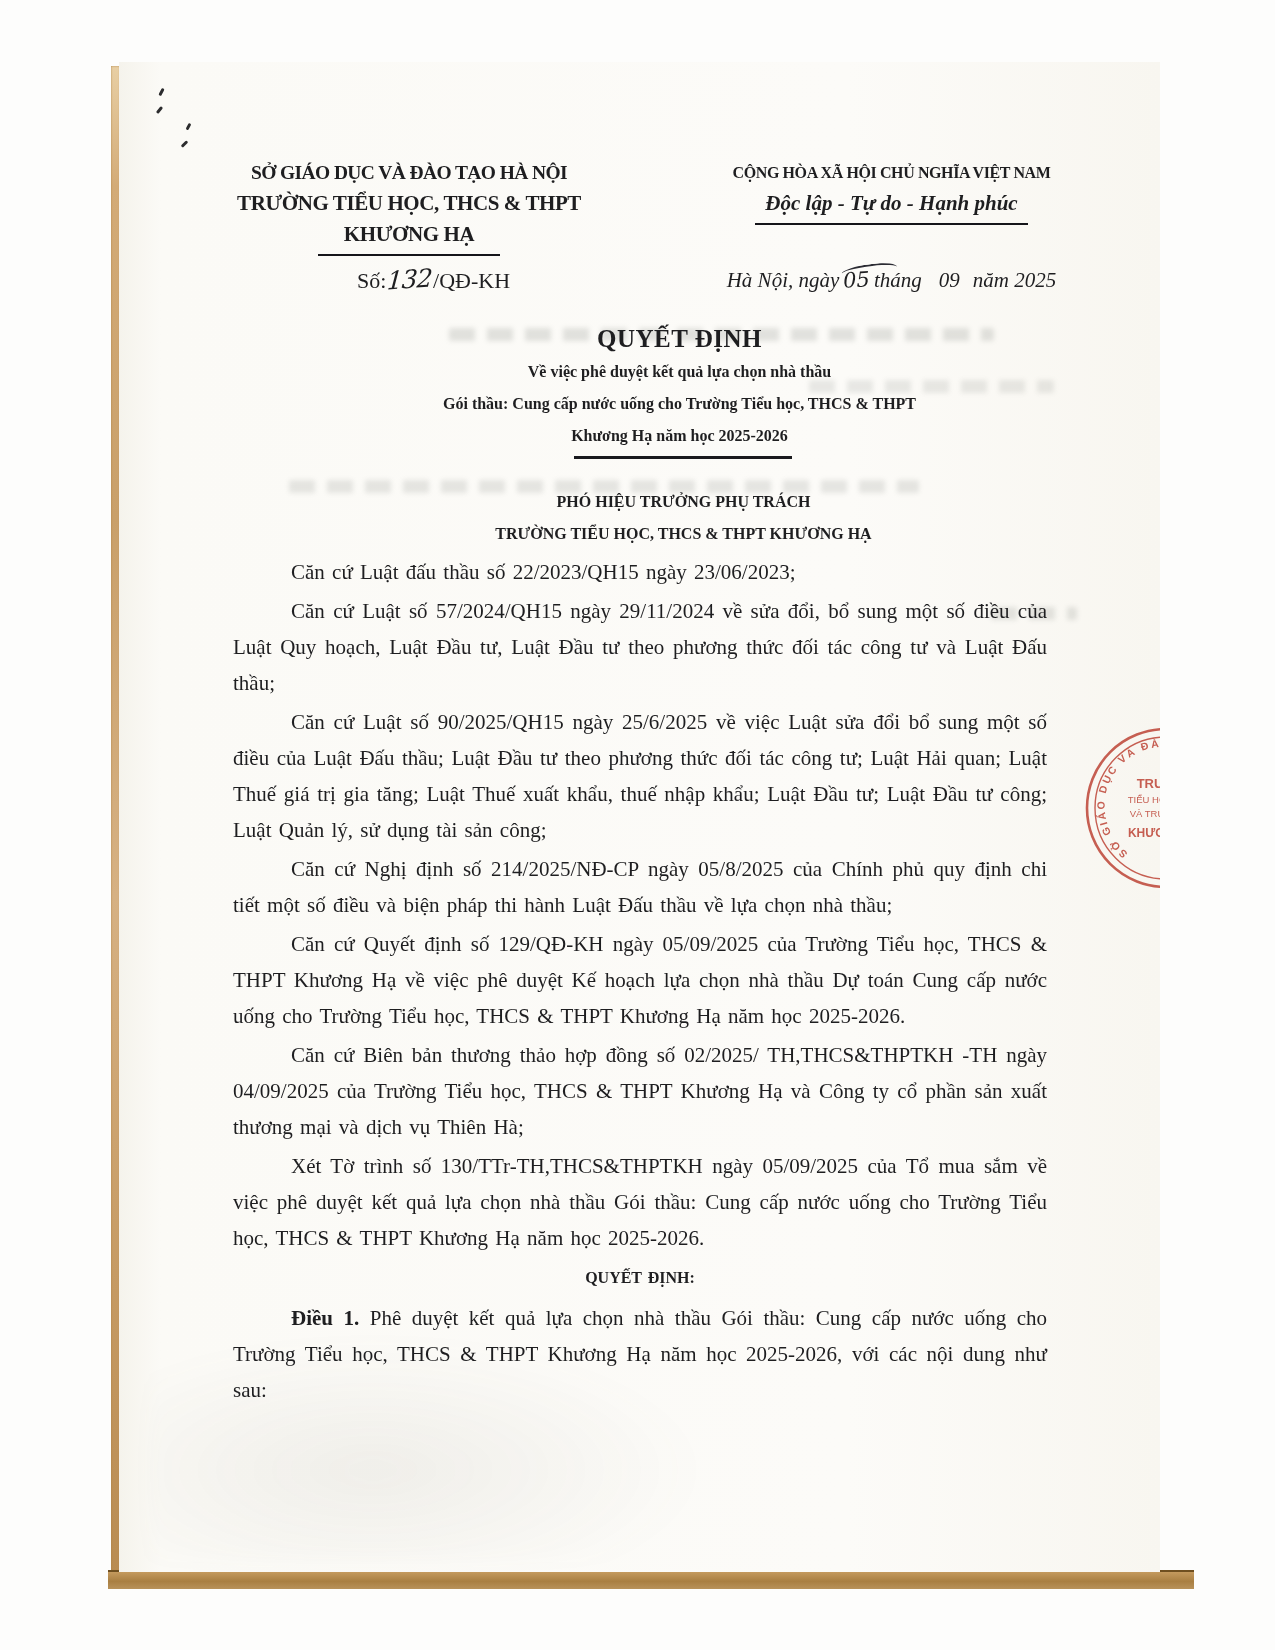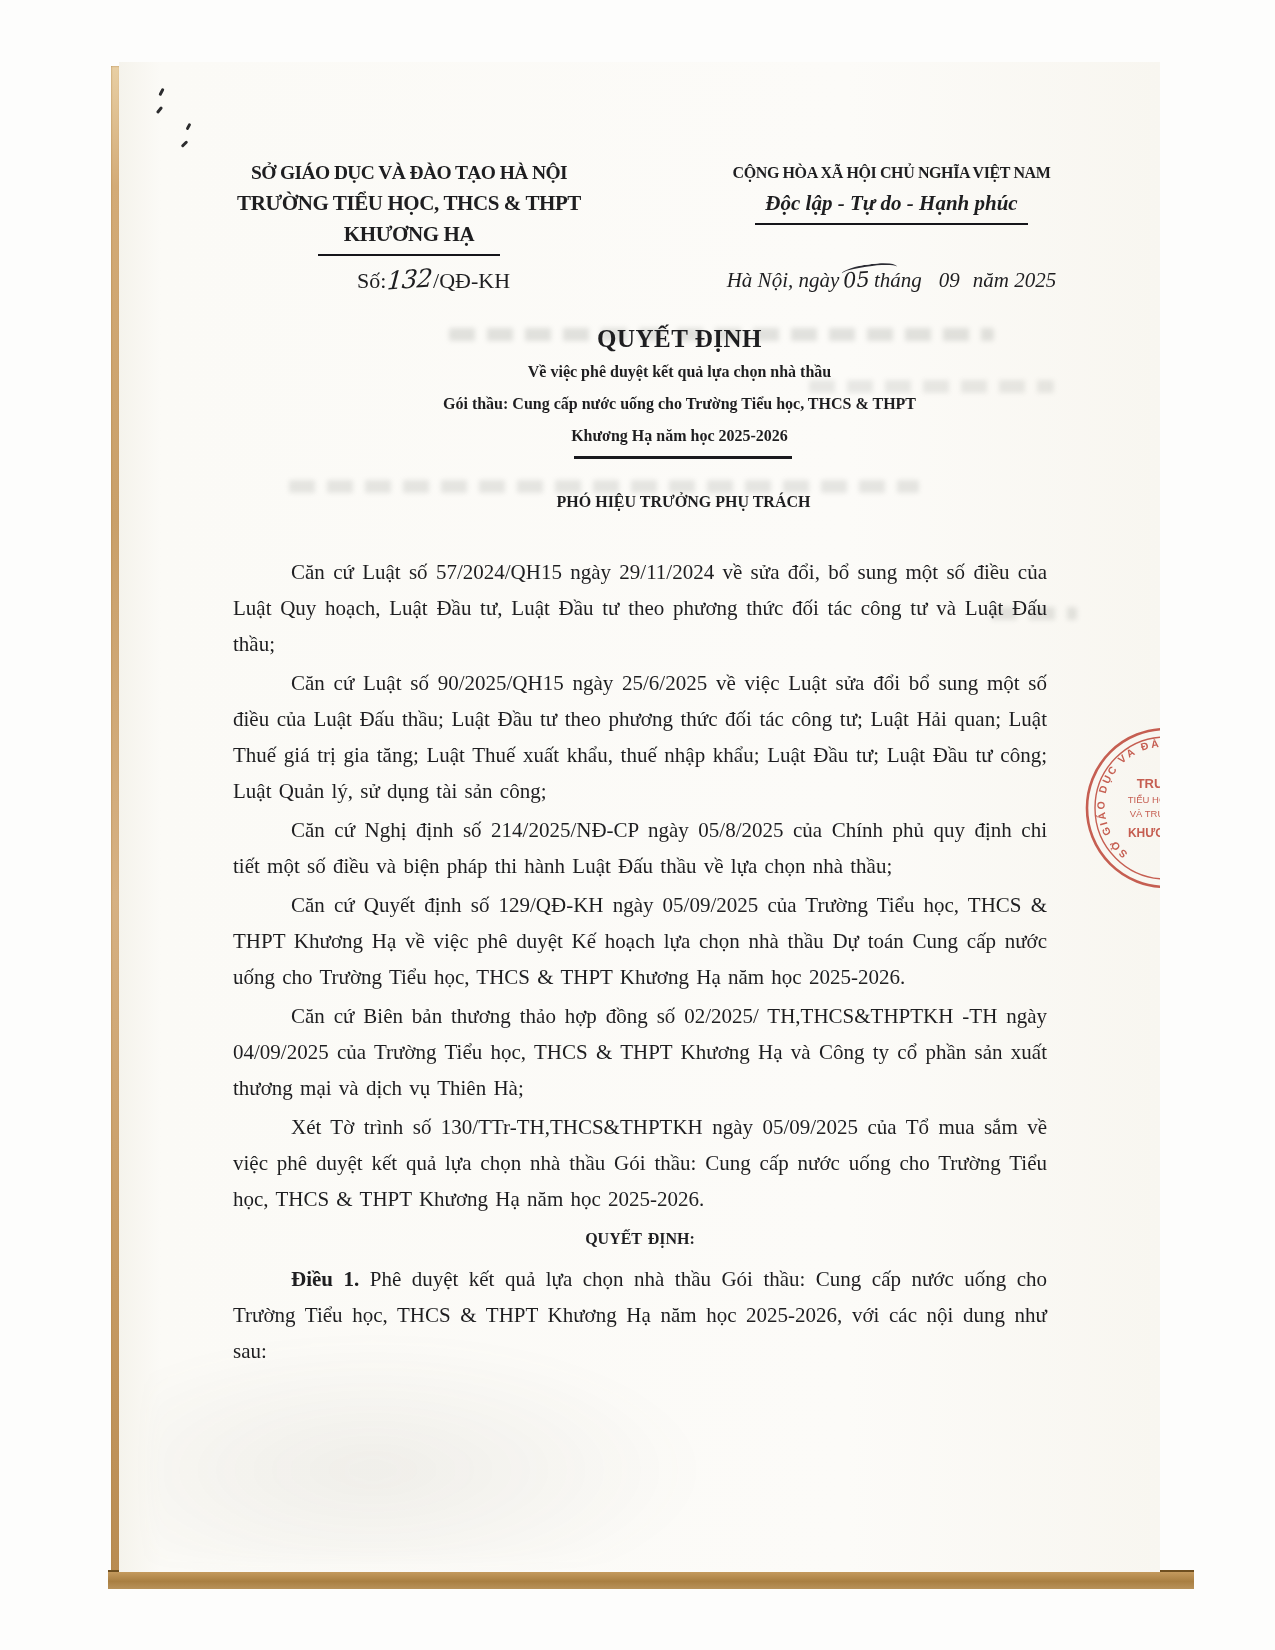--- a/index.html
+++ b/index.html
@@ -95,23 +95,25 @@
     <div class="title">
       <div class="t1">QUYẾT ĐỊNH</div>
       <div class="t">Về việc phê duyệt kết quả lựa chọn nhà thầu</div>
       <div class="t">Gói thầu: Cung cấp nước uống cho Trường Tiểu học, THCS &amp; THPT</div>
       <div class="t">Khương Hạ năm học 2025-2026</div>
     </div>
     <div class="title-rule"></div>
 
     <div class="authority">
       <div>PHÓ HIỆU TRƯỞNG PHỤ TRÁCH</div>
+      <div>TRƯỜNG TIỂU HỌC, THCS &amp; THPT KHƯƠNG HẠ</div>
     </div>
 
     <div class="body">
+      <p>Căn cứ Luật đấu thầu số 22/2023/QH15 ngày 23/06/2023;</p>
       <p>Căn cứ Luật số 57/2024/QH15 ngày 29/11/2024 về sửa đổi, bổ sung một số điều của Luật Quy hoạch, Luật Đầu tư, Luật Đầu tư theo phương thức đối tác công tư và Luật Đấu thầu;</p>
       <p>Căn cứ Luật số 90/2025/QH15 ngày 25/6/2025 về việc Luật sửa đổi bổ sung một số điều của Luật Đấu thầu; Luật Đầu tư theo phương thức đối tác công tư; Luật Hải quan; Luật Thuế giá trị gia tăng; Luật Thuế xuất khẩu, thuế nhập khẩu; Luật Đầu tư; Luật Đầu tư công; Luật Quản lý, sử dụng tài sản công;</p>
       <p>Căn cứ Nghị định số 214/2025/NĐ-CP ngày 05/8/2025 của Chính phủ quy định chi tiết một số điều và biện pháp thi hành Luật Đấu thầu về lựa chọn nhà thầu;</p>
       <p>Căn cứ Quyết định số 129/QĐ-KH ngày 05/09/2025 của Trường Tiểu học, THCS &amp; THPT Khương Hạ về việc phê duyệt Kế hoạch lựa chọn nhà thầu Dự toán Cung cấp nước uống cho Trường Tiểu học, THCS &amp; THPT Khương Hạ năm học 2025-2026.</p>
       <p>Căn cứ Biên bản thương thảo hợp đồng số 02/2025/ TH,THCS&amp;THPTKH -TH ngày 04/09/2025 của Trường Tiểu học, THCS &amp; THPT Khương Hạ và Công ty cổ phần sản xuất thương mại và dịch vụ Thiên Hà;</p>
       <p>Xét Tờ trình số 130/TTr-TH,THCS&amp;THPTKH ngày 05/09/2025 của Tổ mua sắm về việc phê duyệt kết quả lựa chọn nhà thầu Gói thầu: Cung cấp nước uống cho Trường Tiểu học, THCS &amp; THPT Khương Hạ năm học 2025-2026.</p>
       <p class="center-h">QUYẾT ĐỊNH:</p>
       <p><b>Điều 1.</b><span> Phê duyệt kết quả lựa chọn nhà thầu Gói thầu: Cung cấp nước uống cho Trường Tiểu học, THCS &amp; THPT Khương Hạ năm học 2025-2026, với các nội dung như sau:</span></p>
     </div>
 

